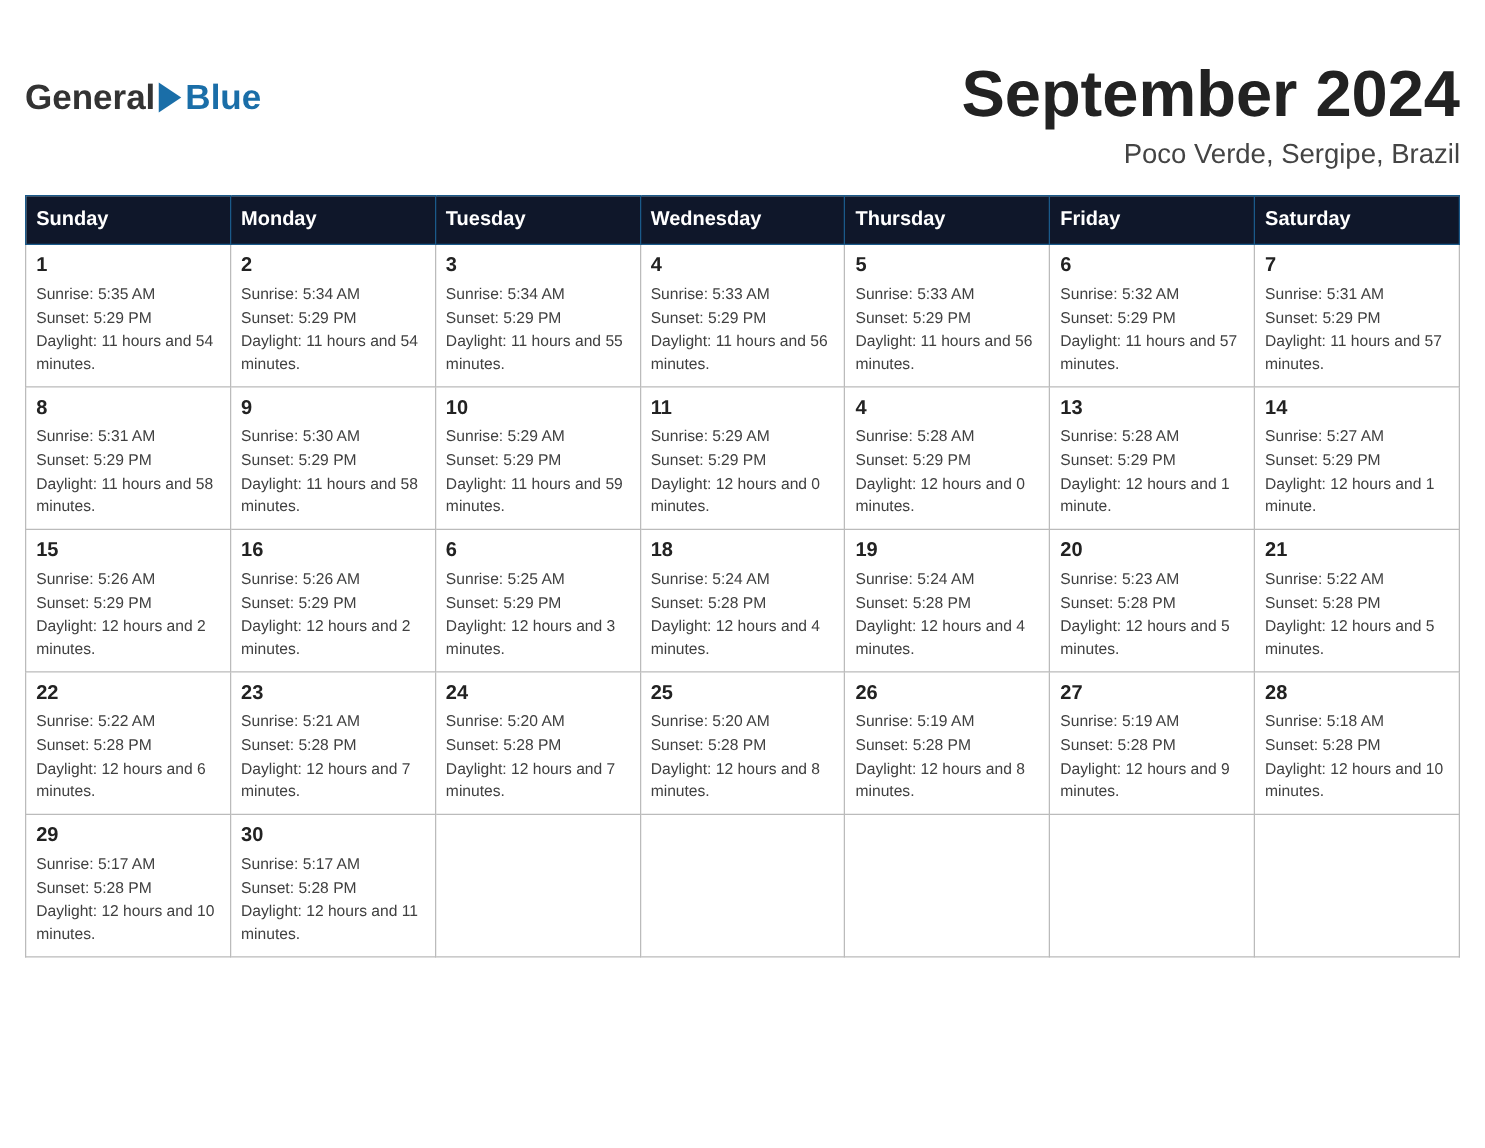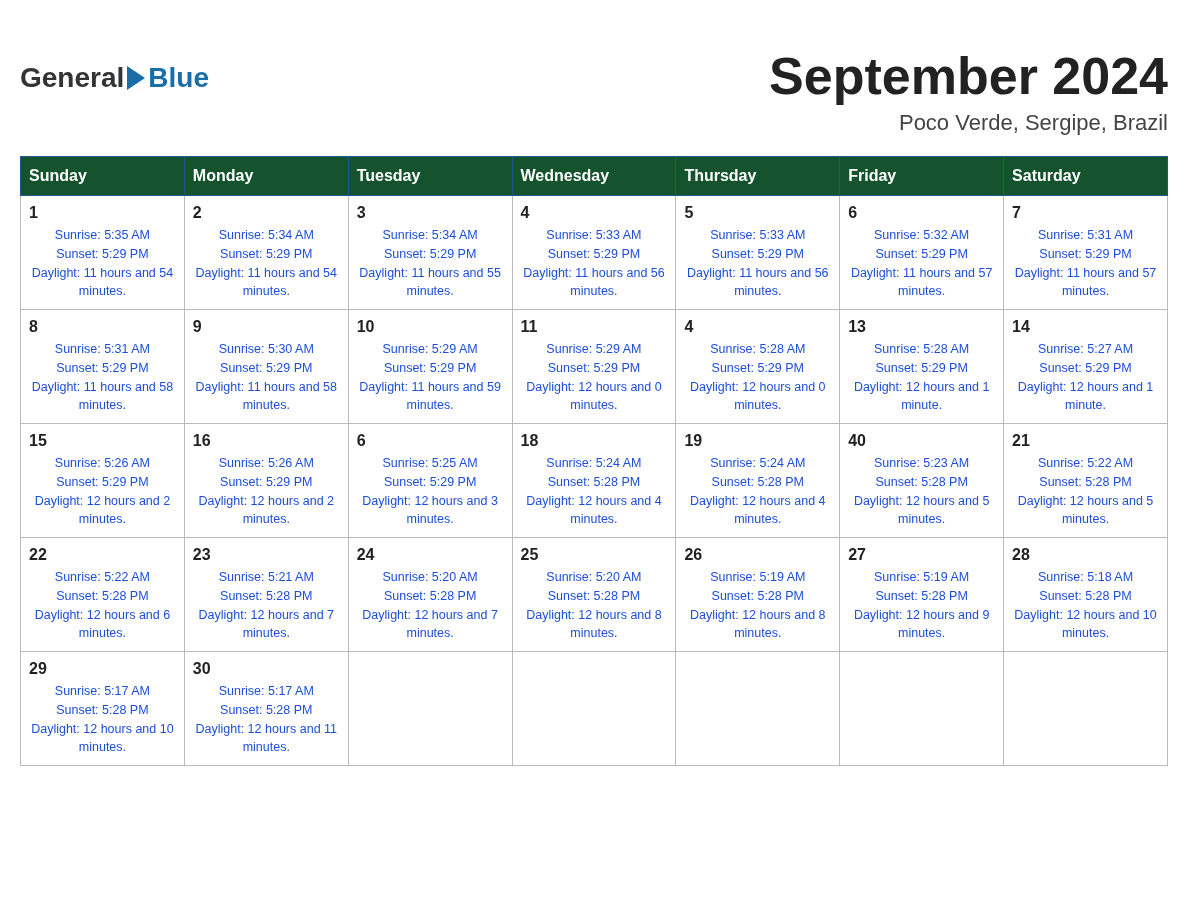--- a/index.html
+++ b/index.html
@@ -56,21 +56,21 @@
       font-size: 22px;
       color: #444;
       margin-top: 4px;
     }
     .calendar {
       width: 100%;
       border-collapse: collapse;
       border: 1px solid #999;
     }
     .calendar th {
-      background: #14532d;
+      background: #0f172a;
       color: #fff;
       font-size: 16px;
       font-weight: bold;
       padding: 10px 8px;
       text-align: left;
       border: 1px solid #1a5a8a;
     }
     .calendar td {
       vertical-align: top;
       padding: 8px;
@@ -79,23 +79,22 @@
       min-height: 100px;
     }
     .day-num {
       font-size: 16px;
       font-weight: bold;
       color: #222;
       margin-bottom: 4px;
     }
     .day-info {
       font-size: 12.5px;
-      color: #1d4ed8;
+      color: #404040;
       line-height: 1.5;
-      text-align: center;
     }
     .calendar tr:last-child td {
       border-bottom: 1px solid #bbb;
     }
     .empty-cell {
       background: #fff;
     }
   </style>
 </head>
 <body>
@@ -202,21 +201,21 @@
       </td>
         <td>
         <div class="day-num">18</div>
         <div class="day-info">Sunrise: 5:24 AM<br>Sunset: 5:28 PM<br>Daylight: 12 hours and 4 minutes.</div>
       </td>
         <td>
         <div class="day-num">19</div>
         <div class="day-info">Sunrise: 5:24 AM<br>Sunset: 5:28 PM<br>Daylight: 12 hours and 4 minutes.</div>
       </td>
         <td>
-        <div class="day-num">40</div>
+        <div class="day-num">20</div>
         <div class="day-info">Sunrise: 5:23 AM<br>Sunset: 5:28 PM<br>Daylight: 12 hours and 5 minutes.</div>
       </td>
         <td>
         <div class="day-num">21</div>
         <div class="day-info">Sunrise: 5:22 AM<br>Sunset: 5:28 PM<br>Daylight: 12 hours and 5 minutes.</div>
       </td>
       </tr>
       <tr>
         <td>
         <div class="day-num">22</div>

